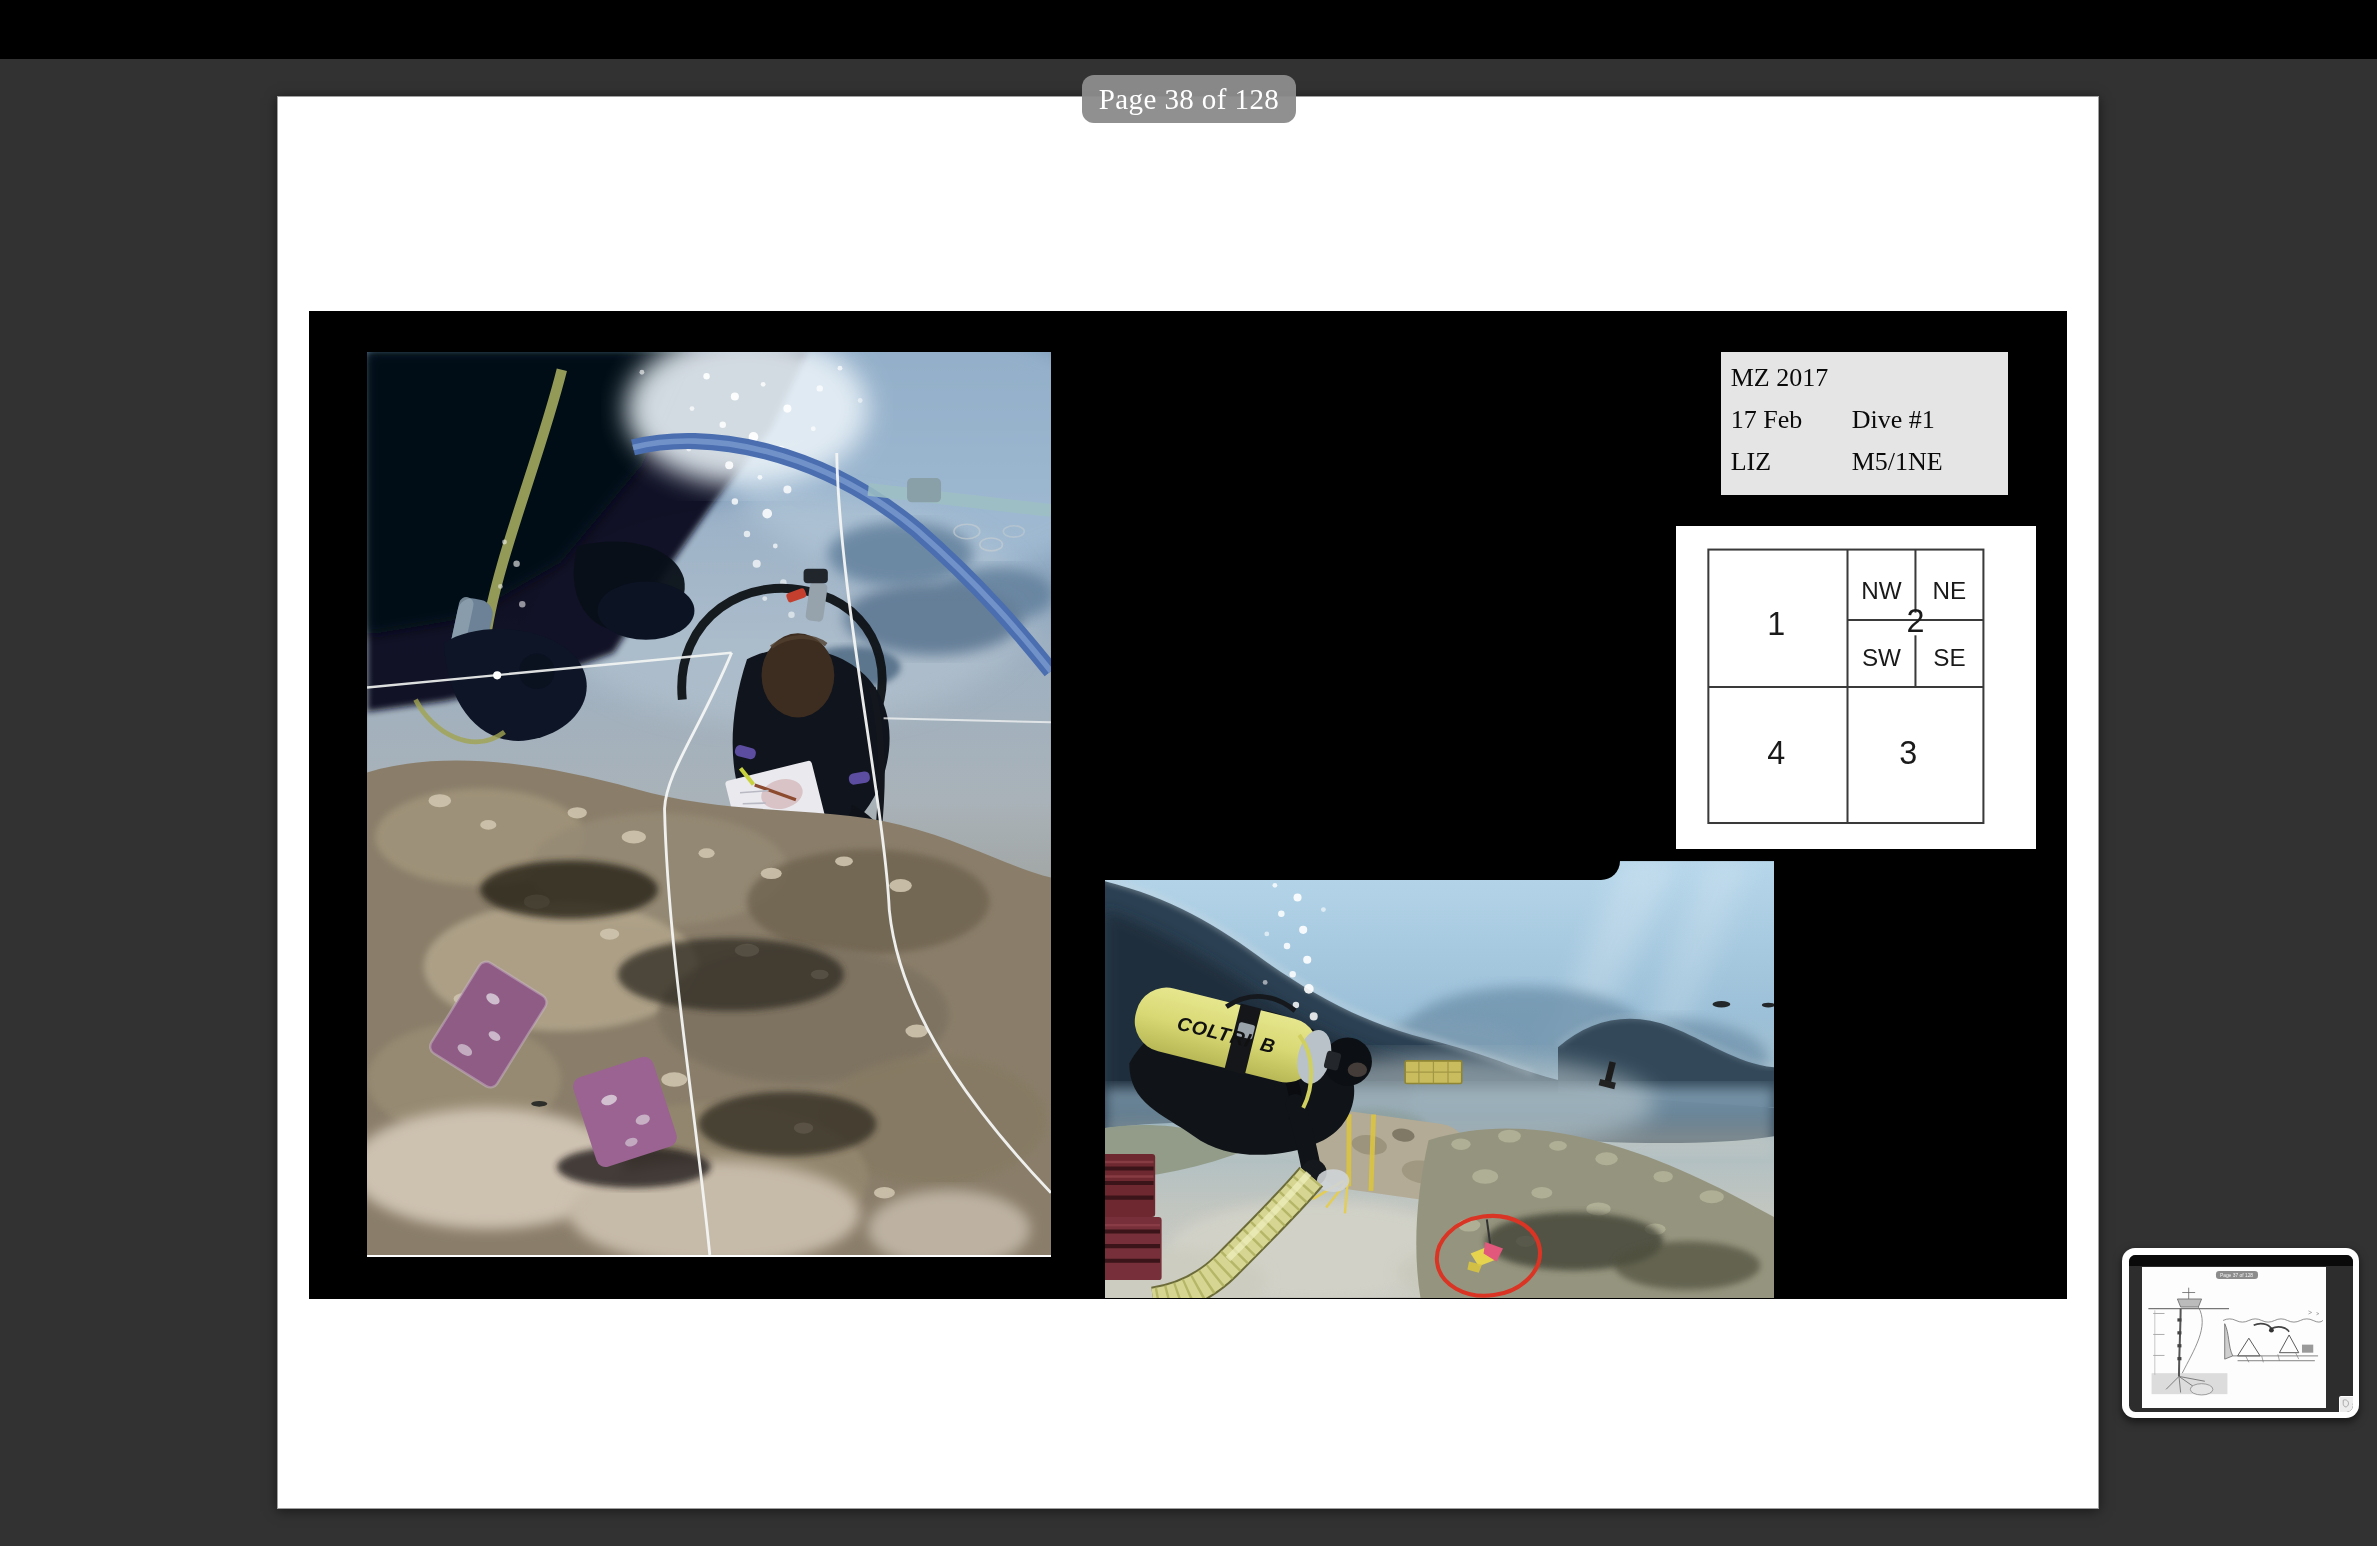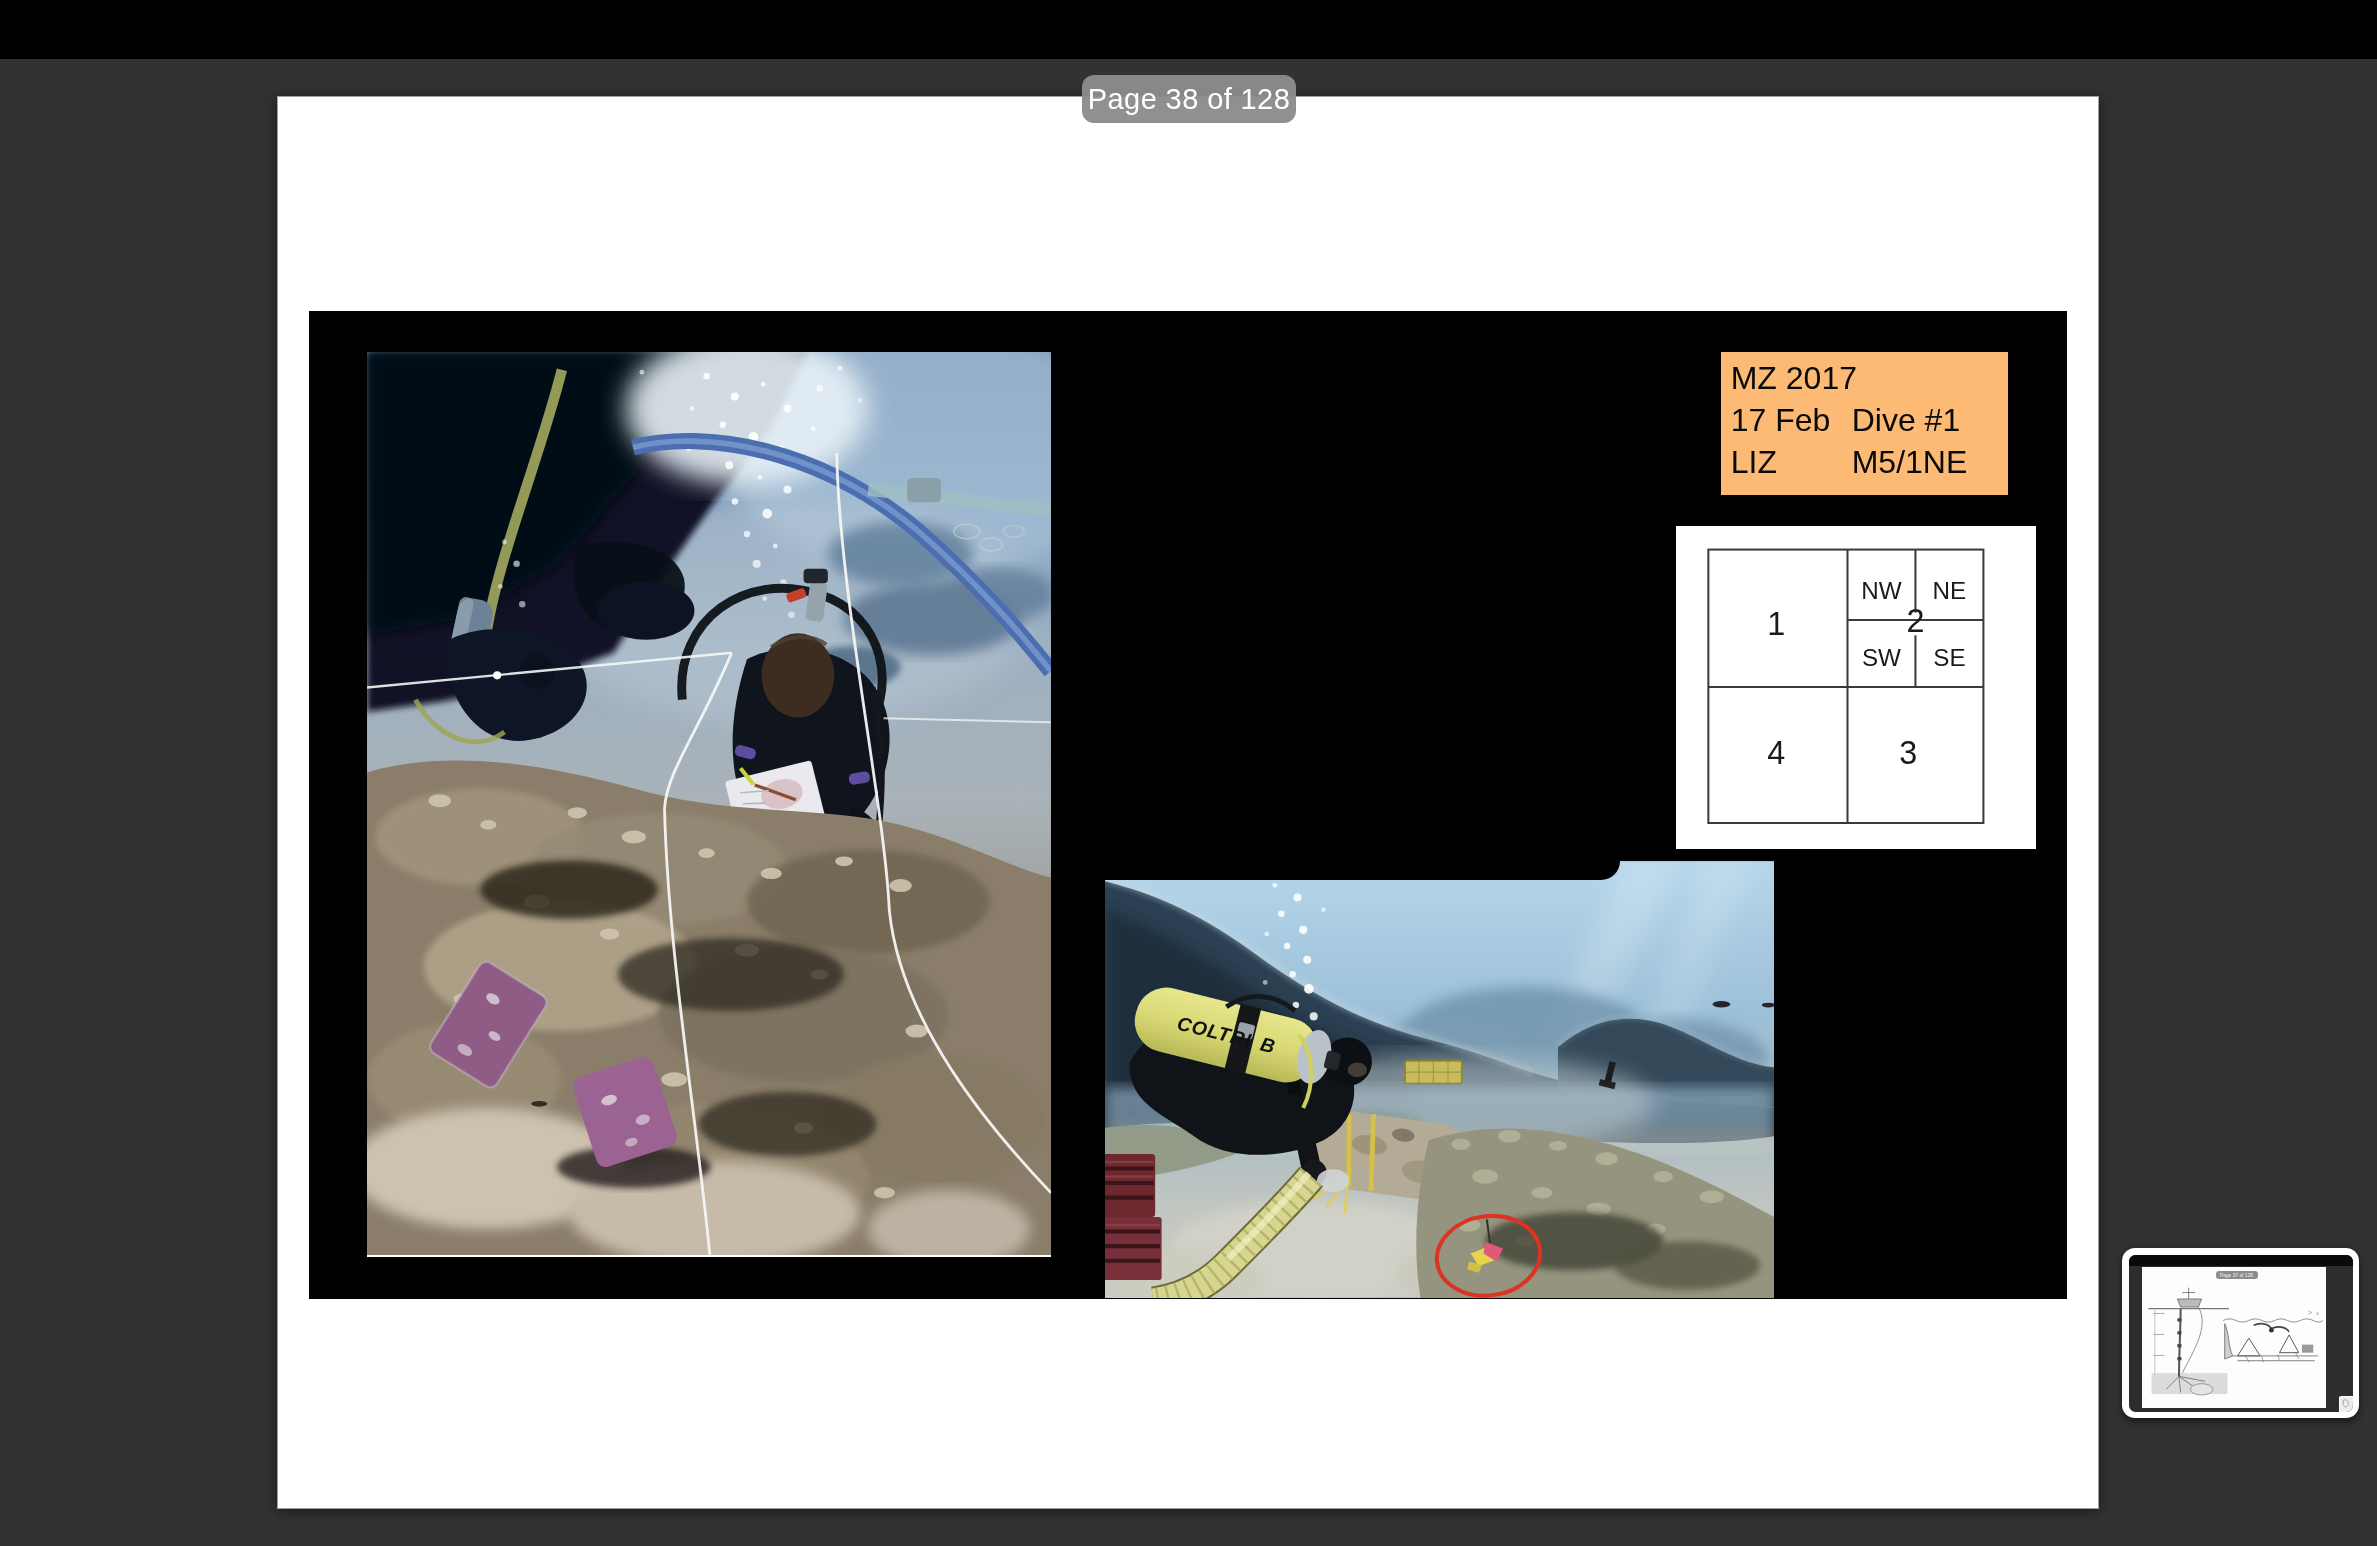--- a/index.html
+++ b/index.html
@@ -3,29 +3,29 @@
 <meta charset="utf-8">
 <style>
   html,body{margin:0;padding:0;width:2377px;height:1546px;overflow:hidden;background:#323232;
             font-family:"Liberation Sans",sans-serif;}
   .abs{position:absolute;}
   #stage{position:absolute;left:0;top:0;width:2377px;height:1546px;background:#323232;}
   #topbar{left:0;top:0;width:2377px;height:59px;background:#000;}
   #page{left:277px;top:96px;width:1822px;height:1413px;background:#ffffff;
         box-shadow:0 2.4px 11.3px rgba(0,0,0,.5);border:0.8px solid #9f9f9f;box-sizing:border-box;}
   #pill{left:1082px;top:75px;width:214px;height:48px;background:rgba(139,139,139,.96);
-        border-radius:12px;display:flex;align-items:center;justify-content:center;z-index:30;}
+        border-radius:12px;display:flex;align-items:center;justify-content:center;z-index:30;font-family:Liberation Serif, serif;}
   #pill span{color:#fff;font-size:29px;letter-spacing:0.4px;}
   #slide{left:309px;top:311px;width:1758px;height:988px;background:#000;}
   #leftPhoto{left:367px;top:352px;width:684px;height:903px;border-bottom:2.4px solid #fff;
              box-sizing:content-box;overflow:hidden;}
   #rightPhoto{left:1105px;top:861px;width:669px;height:437px;overflow:hidden;}
   #rpNotch{left:0;top:0;width:515px;height:18.6px;background:#000;border-bottom-right-radius:21px;z-index:5;}
-  #infoBox{left:1721px;top:352px;width:287px;height:143px;background:#fdba74;color:#0a0a0a;
-           font-family:Liberation Sans, sans-serif;font-size:32px;line-height:42px;
+  #infoBox{left:1721px;top:352px;width:287px;height:143px;background:#e5e5e5;color:#0a0a0a;
+           font-family:Liberation Serif, serif;font-size:26px;line-height:42px;
            padding:4.9px 0 0 9.7px;box-sizing:border-box;z-index:4;}
   .infoRow{display:flex;}
   .infoRow .c1{width:121px;}
   #gridPanel{left:1676px;top:526px;width:360px;height:323px;background:#fff;z-index:4;}
   #pip{left:2122px;top:1248px;width:237px;height:170px;background:#fff;border-radius:13px;
        box-shadow:0 3.2px 8px rgba(0,0,0,.55);z-index:40;}
   #pipInner{left:6.5px;top:6.5px;width:224px;height:157px;background:#2d2d2d;border-radius:6.5px;overflow:hidden;}
   #pipBar{left:0;top:0;width:224px;height:11.3px;background:#0a0a0a;}
   #pipPage{left:13px;top:12px;width:184px;height:141px;background:#fdfdfd;}
   #pipPill{left:74px;top:4.9px;width:42px;height:8px;background:#8c8c8c;border-radius:3.2px;

